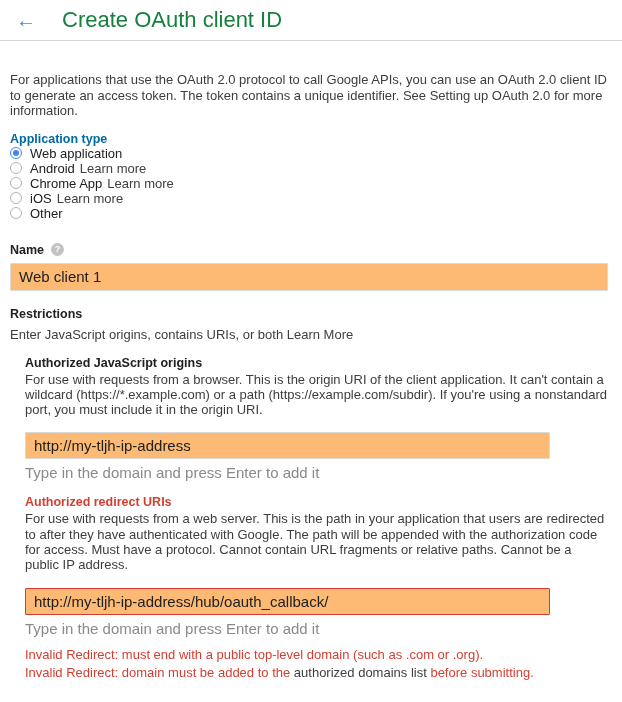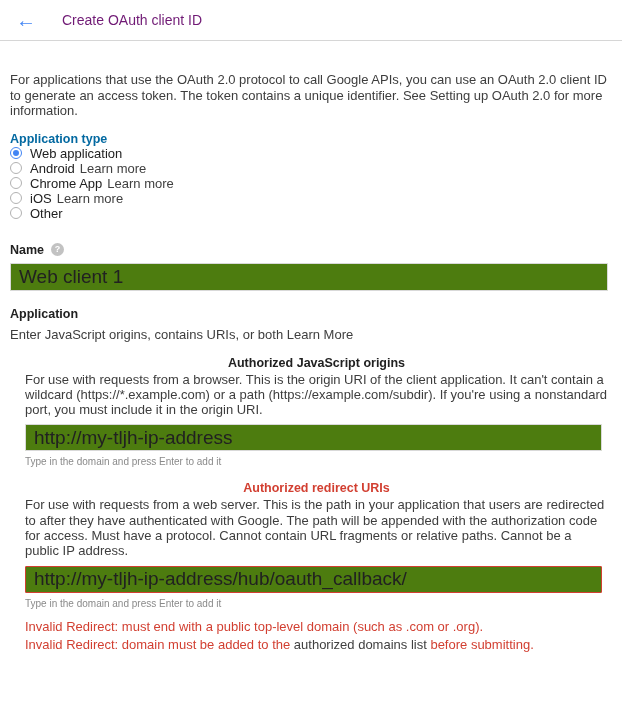--- a/index.html
+++ b/index.html
@@ -4,21 +4,21 @@
 <style>
   * { margin:0; padding:0; box-sizing:border-box; }
   html,body { width:622px; height:702px; background:#ffffff; overflow:hidden;
     font-family:"Liberation Sans", sans-serif; color:#3d3d3d; font-size:13px; }
 
   
   .header { display:flex; align-items:center; height:41px; padding:0 16px;
     border-bottom:1px solid #d6d6d6; background:#fff; }
   .back-arrow { color:#4285f4; font-size:20px; line-height:20px; cursor:pointer;
     margin-right:26px; font-weight:bold; }
-  .page-title { font-size:14px; font-weight:400; color:#701a75; }
+  .page-title { font-size:22px; font-weight:400; color:#15803d; }
 
   .content { padding:0 14px 0 10px; }
 
   
   .intro { margin-top:31px; line-height:15.5px; color:#3d3d3d; }
   a.link { color:#404040; text-decoration:none; cursor:pointer; }
 
   
   .section-label { margin-top:13px; font-weight:bold; color:#0369a1; font-size:12.5px; }
   .radio-row { display:flex; align-items:center; height:15px; cursor:pointer; }
@@ -31,34 +31,34 @@
   .radio-row a.link { margin-left:5px; }
 
   
   .name-row { margin-top:22px; display:flex; }
   .name-label { font-weight:bold; color:#212121; font-size:12.5px; }
   .help-icon { width:13px; height:13px; background:#c2c2c2; border-radius:50%;
     color:#fff; font-size:9px; font-weight:bold; display:inline-flex;
     align-items:center; justify-content:center; margin-left:7px; cursor:pointer; }
   .text-input { display:block; width:598px; height:28px; border:1px solid #d9d9d9;
     border-radius:1px; padding:0 8px; font-family:"Liberation Sans", sans-serif;
-    font-size:19px; color:#212121; margin-top:6px; outline:none; background:#4d7c0f; }
+    font-size:15px; color:#212121; margin-top:6px; outline:none; background:#fdba74; }
 
   
   .restrictions-heading { margin-top:16px; font-weight:bold; color:#212121; font-size:12.5px; }
   .restrict-line { margin-top:6px; line-height:15px; }
   .restrict-line2 { margin-top:8px; line-height:15px; }
 
   .subsection { margin-left:15px; margin-top:14px; }
-  .sub-heading { font-weight:bold; color:#212121; font-size:12.5px;text-align:center; }
+  .sub-heading { font-weight:bold; color:#212121; font-size:12.5px; }
   .sub-heading.error { color:#d23f31; }
   .sub-desc { margin-top:2px; line-height:15.3px; color:#3d3d3d; }
-  .sub-input { width:577px; height:27px; margin-top:7px; }
+  .sub-input { width:525px; height:27px; margin-top:15px; }
   .sub-input.error { border:1px solid #d23f31; }
-  .hint { margin-top:5px; color:#8a8a8a; font-size:10px; }
+  .hint { margin-top:5px; color:#8a8a8a; font-size:15px; }
 
   .error-block { margin-left:15px; margin-top:9px; }
   .error-line { color:#d23f31; line-height:18px; }
 </style>
 </head>
 <body>
 
 <div class="header">
   <span class="back-arrow">←</span>
   <span class="page-title">Create OAuth client ID</span>
@@ -93,21 +93,21 @@
     <span class="radio"></span>
     <span class="radio-label">Other</span>
   </div>
 
   <div class="name-row">
     <span class="name-label">Name</span>
     <span class="help-icon">?</span>
   </div>
   <input class="text-input" type="text" value="Web client 1" style="">
 
-  <div class="restrictions-heading">Application</div>
+  <div class="restrictions-heading">Restrictions</div>
   <div class="restrict-line"><span>Enter JavaScript origins, contains URIs, or both </span><a class="link">Learn More</a></div>
 
   <div class="subsection">
     <div class="sub-heading">Authorized JavaScript origins</div>
     <p class="sub-desc">For use with requests from a browser. This is the origin URI of the client application. It can't contain a wildcard (https://*.example.com) or a path (https://example.com/subdir). If you're using a nonstandard port, you must include it in the origin URI.</p>
     <input class="text-input sub-input" type="text" value="http://my-tljh-ip-address" style="">
     <div class="hint">Type in the domain and press Enter to add it</div>
   </div>
 
   <div class="subsection">

